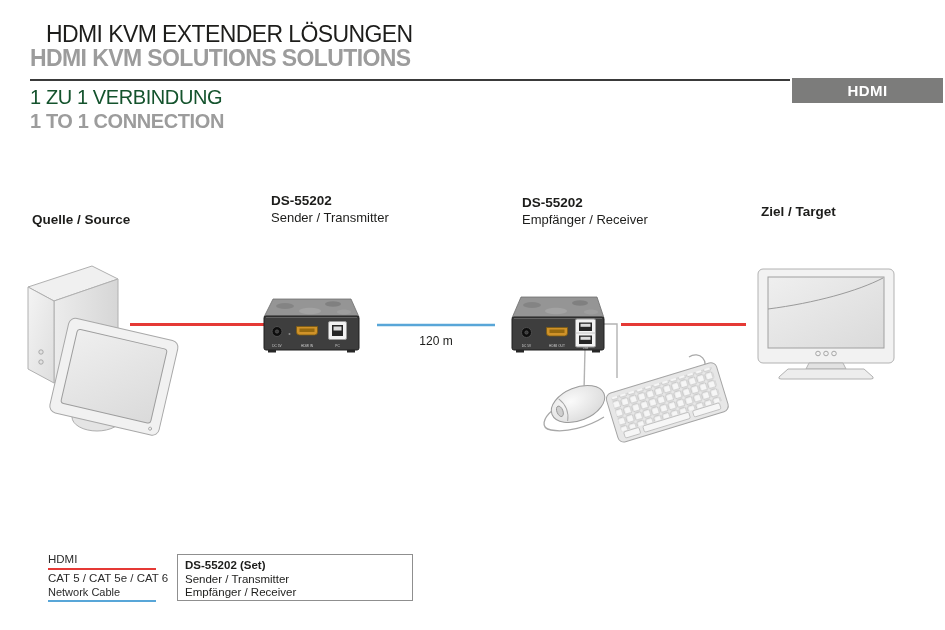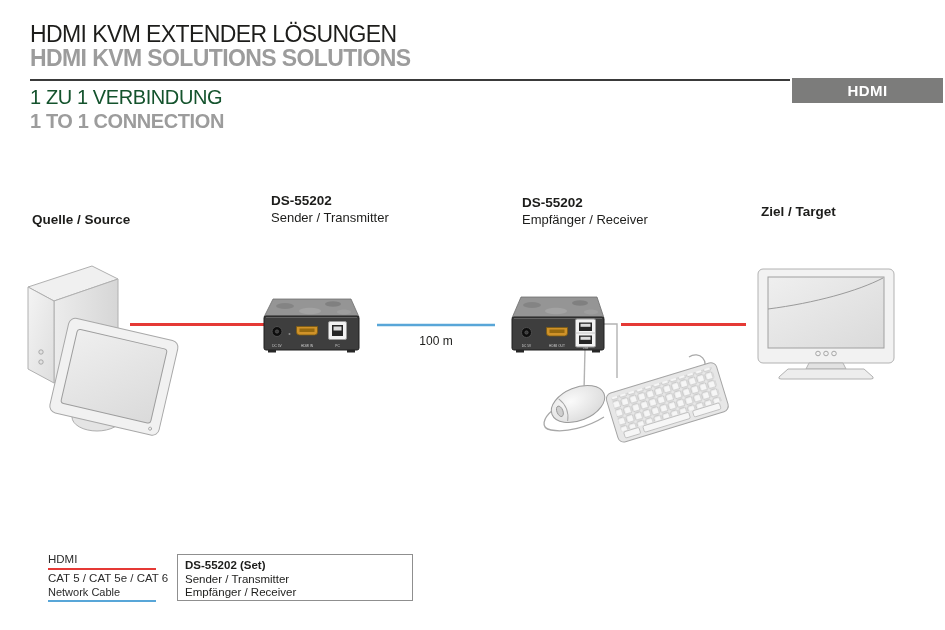--- a/index.html
+++ b/index.html
@@ -2,21 +2,21 @@
 <html><head>
 <meta charset="utf-8">
 <style>
   html,body{margin:0;padding:0;}
   body{
     width:945px;height:630px;position:relative;overflow:hidden;
     background:#ffffff;font-family:"Liberation Sans",sans-serif;
     -webkit-font-smoothing:antialiased;
   }
   .abs{position:absolute;}
-  .title-de{left:30px;top:21px;font-size:23px;color:#1d1d1b;letter-spacing:-0.6px;}
+  .title-de{left:46px;top:21px;font-size:23px;color:#1d1d1b;letter-spacing:-0.6px;}
   .title-en{left:30px;top:45px;font-size:23px;font-weight:bold;color:#9c9c9c;letter-spacing:-0.6px;}
   .rule{left:30px;top:79px;width:760px;height:2px;background:#3a3a3a;}
   .badge{left:792px;top:78px;width:151px;height:25px;background:#7c7c7b;
          color:#fff;font-weight:bold;font-size:15px;text-align:center;line-height:25px;letter-spacing:.4px;}
   .sub-de{left:30px;top:86px;font-size:20px;color:#14532d;letter-spacing:-0.4px;}
   .sub-en{left:30px;top:110px;font-size:20px;font-weight:bold;color:#9c9c9c;letter-spacing:-0.4px;}
   .dlabel{font-size:13.5px;color:#1d1d1b;}
   .bold{font-weight:bold;}
   .lbl-source{left:32px;top:212px;}
   .lbl-tx-model{left:271px;top:193px;}
@@ -43,21 +43,21 @@
 <div class="abs badge">HDMI</div>
 <div class="abs sub-de">1 ZU 1 VERBINDUNG</div>
 <div class="abs sub-en">1 TO 1 CONNECTION</div>
 
 <div class="abs dlabel bold lbl-source">Quelle / Source</div>
 <div class="abs dlabel bold lbl-tx-model">DS-55202</div>
 <div class="abs dlabel lbl-tx-role">Sender / Transmitter</div>
 <div class="abs dlabel bold lbl-rx-model">DS-55202</div>
 <div class="abs dlabel lbl-rx-role">Empfänger / Receiver</div>
 <div class="abs dlabel bold lbl-target">Ziel / Target</div>
-<div class="abs lbl-dist">100 m</div>
+<div class="abs lbl-dist">120 m</div>
 
 <svg class="abs" style="left:0;top:0" width="945" height="630" viewBox="0 0 945 630">
   <defs>
     <linearGradient id="faceG" x1="0" y1="0" x2="1" y2="1">
       <stop offset="0" stop-color="#f4f4f4"></stop>
         <stop offset="1" stop-color="#dedede"></stop>
     </linearGradient>
     <linearGradient id="sideG" x1="0" y1="0" x2="1" y2="0">
       <stop offset="0" stop-color="#ececec"></stop>
         <stop offset="1" stop-color="#d6d6d6"></stop>

